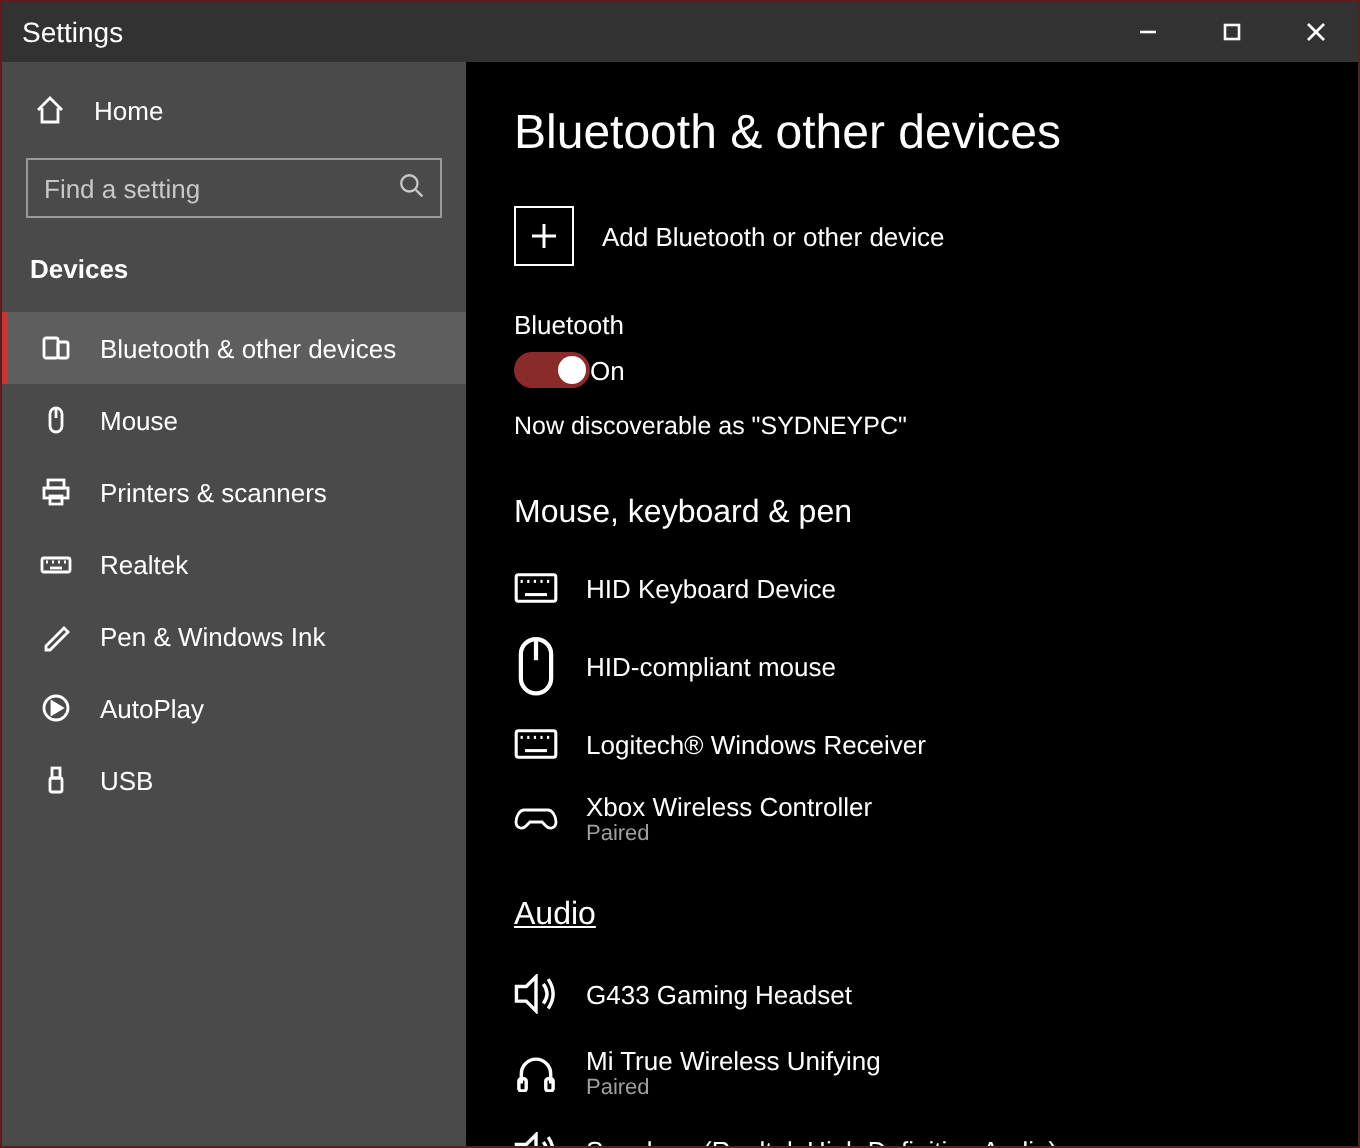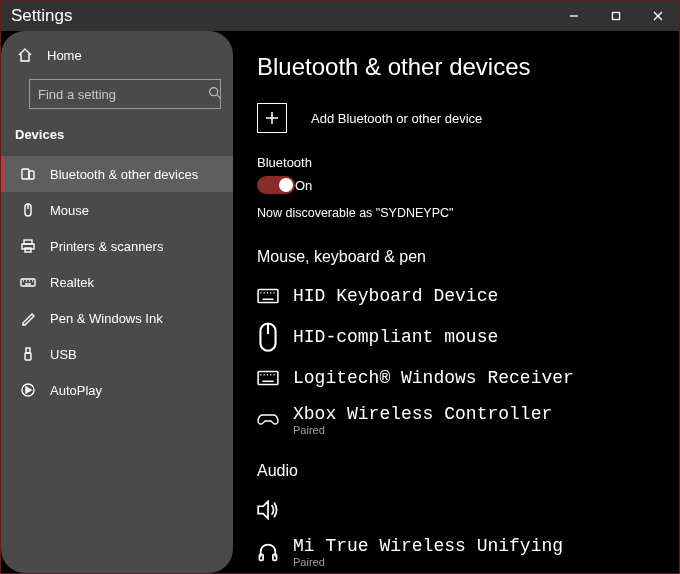--- a/index.html
+++ b/index.html
@@ -7,82 +7,82 @@
     width: 680px; height: 574px;
     font-family: "Segoe UI", Arial, sans-serif;
     background: #000;
     color: #fff;
     overflow: hidden;
     font-size: 13px;
   }
   .window { display: flex; flex-direction: column; height: 100%; border: 1px solid #5a1e1e; }
   .titlebar {
     height: 30px; display: flex; align-items: center;
-    background: #323232; color: #fff; font-size: 17px;
+    background: #323232; color: #fff; font-size: 14px;
     padding-left: 10px; justify-content: space-between;
   }
   .titlebar-controls { display: flex; }
   .tbtn { width: 42px; height: 30px; display:flex; align-items:center; justify-content:center; color:#fff; }
   .tbtn svg { width: 10px; height: 10px; stroke: #fff; fill:none; stroke-width:1.3; }
   .body-wrap { display: flex; flex: 1; overflow:hidden; }
   .sidebar {
     width: 232px; background: #4a4a4a; color: #fff;
-    display: flex; flex-direction: column; padding: 8px 0 0 0; border-radius: 24px;
+    display: flex; flex-direction: column; padding: 8px 0 0 0;
   }
   .home-row {
     display: flex; align-items: center; gap: 14px;
     padding: 8px 16px; font-size: 13px; cursor: pointer;
   }
   .home-row .ico { width: 16px; height: 16px; }
-  .search-wrap { padding: 8px 12px 10px 28px; }
+  .search-wrap { padding: 8px 12px 10px 12px; }
   .search {
     display: flex; align-items: center; justify-content: space-between;
     border: 1px solid #9a9a9a; height: 30px; padding: 0 8px;
     color: #c8c8c8; font-size: 13px; background: #4a4a4a;
   }
   .search input {
     background: transparent; border: none; outline: none;
     color: #fff; font-size: 13px; width: 170px;
   }
   .search input::placeholder { color: #c8c8c8; }
   .section-label { font-weight: 600; font-size: 13px; padding: 8px 14px 14px 14px; }
   .nav-item {
     display: flex; align-items: center; gap: 14px;
     padding: 10px 16px; font-size: 13px; cursor: pointer;
     position: relative; border-left: 3px solid transparent;
   }
   .nav-item.active { background: #5e5e5e; border-left: 3px solid #c33; }
   .nav-item .ico { width: 16px; height: 16px; flex-shrink: 0; }
   .content { flex: 1; background: #000; padding: 22px 24px 0 24px; overflow: hidden; }
   .page-title { font-size: 24px; font-weight: 400; margin-bottom: 22px; }
-  .add-row { display: flex; align-items: center; gap: 24px; cursor: pointer; margin-bottom: 22px; }
+  .add-row { display: flex; align-items: center; gap: 14px; cursor: pointer; margin-bottom: 22px; }
   .add-box {
     width: 30px; height: 30px; border: 1.5px solid #fff;
     display:flex; align-items:center; justify-content:center;
   }
   .add-box svg { width: 14px; height: 14px; stroke:#fff; stroke-width:1.5; }
   .bt-label { font-size: 13px; margin-bottom: 6px; }
   .toggle-row { display:flex; align-items:center; gap:0; margin-bottom: 12px; }
   .toggle {
     width: 38px; height: 18px; border-radius: 9px;
     background: #8a2b2b; position: relative; cursor:pointer;
   }
   .toggle::after {
     content:""; position:absolute; right:2px; top:2px;
     width:14px; height:14px; border-radius:50%; background:#fff;
   }
   .discover { font-size: 12.5px; margin-bottom: 28px; }
   .group-title { font-size: 16px; font-weight: 400; margin: 0 0 12px 0; }
   .device-row { display:flex; align-items:center; gap:14px; padding: 8px 0; cursor:pointer; }
   .device-row .dico { width: 22px; display:flex; justify-content:center; }
   .device-row .dtext { display:flex; flex-direction:column; }
-  .dname { font-size: 18px; font-family: Liberation Mono, monospace; }
+  .dname { font-size: 13px; }
   .dstatus { font-size: 11px; color: #a0a0a0; }
   .ico svg, .dico svg { stroke: #fff; fill: none; stroke-width: 1.4; width:100%; height:100%; }
-  .audio-group { margin-top: 18px; }
+  .audio-group { margin-top: 18px; text-decoration: underline; }
 </style>
 </head>
 <body>
 
 <div class="window">
   <div class="titlebar">
     <span>Settings</span>
     <div class="titlebar-controls">
       <div class="tbtn">
           <svg viewBox="0 0 10 10">
@@ -156,31 +156,31 @@
         <span>Realtek</span>
       </div>
       <div class="nav-item">
         <span class="ico"><svg viewBox="0 0 16 16">
               <path d="M3 13 L12 4 L14 6 L5 15 L3 15 Z"></path>
             </svg></span>
         <span>Pen &amp; Windows Ink</span>
       </div>
       <div class="nav-item">
         <span class="ico"><svg viewBox="0 0 16 16">
+              <circle cx="8" cy="8" r="6"></circle>
+              <polygon points="6,5 6,11 11,8" fill="#fff"></polygon>
+            </svg></span>
+        <span>AutoPlay</span>
+      </div>
+      <div class="nav-item">
+        <span class="ico"><svg viewBox="0 0 16 16">
               <rect x="6" y="2" width="4" height="5"></rect>
               <rect x="5" y="7" width="6" height="7" rx="1"></rect>
             </svg></span>
         <span>USB</span>
-      </div>
-      <div class="nav-item">
-        <span class="ico"><svg viewBox="0 0 16 16">
-              <circle cx="8" cy="8" r="6"></circle>
-              <polygon points="6,5 6,11 11,8" fill="#fff"></polygon>
-            </svg></span>
-        <span>AutoPlay</span>
       </div>
     </div>
 
     <div class="content">
       <div class="page-title">Bluetooth &amp; other devices</div>
 
       <div class="add-row">
         <div class="add-box">
             <svg viewBox="0 0 14 14">
               <line x1="7" y1="1" x2="7" y2="13"></line>
@@ -257,20 +257,23 @@
       <div class="group-title audio-group">Audio</div>
 
       <div class="device-row">
         <span class="dico">
             <svg viewBox="0 0 18 16" width="20" height="18">
               <polygon points="1,5 5,5 9,1 9,15 5,11 1,11"></polygon>
               <path d="M12 4 Q15 8 12 12"></path>
               <path d="M14 2 Q18 8 14 14"></path>
             </svg>
           </span>
+        <div class="dtext">
+            <span class="dname">G433 Gaming Headset</span>
+          </div>
       </div>
       <div class="device-row">
         <span class="dico">
             <svg viewBox="0 0 18 16" width="20" height="18">
               <path d="M3 12 V8 a6 6 0 0 1 12 0 V12"></path>
               <rect x="2" y="10" width="3" height="5" rx="1"></rect>
               <rect x="13" y="10" width="3" height="5" rx="1"></rect>
             </svg>
           </span>
         <div class="dtext">

